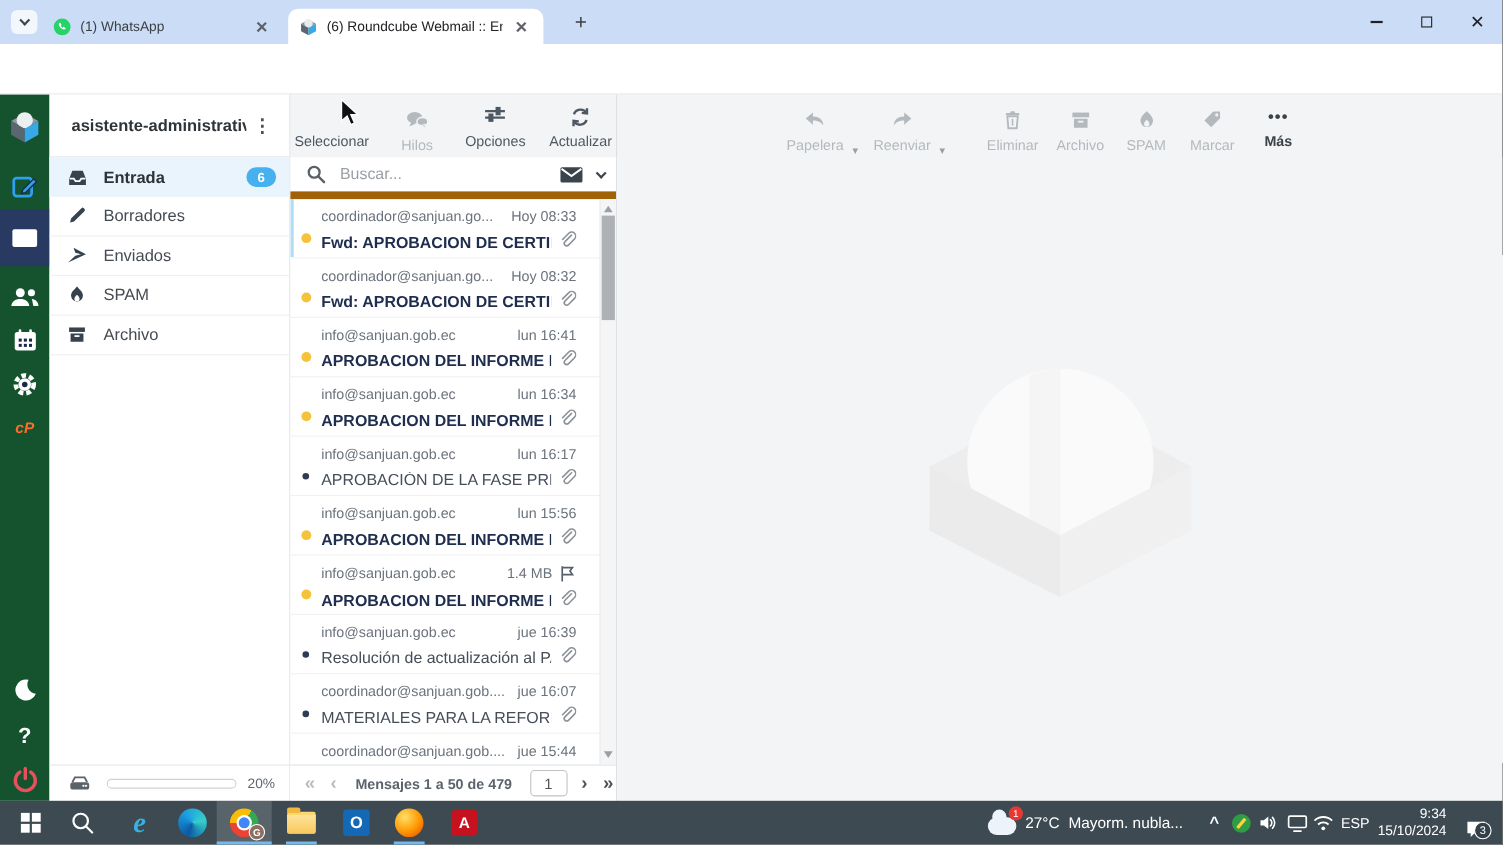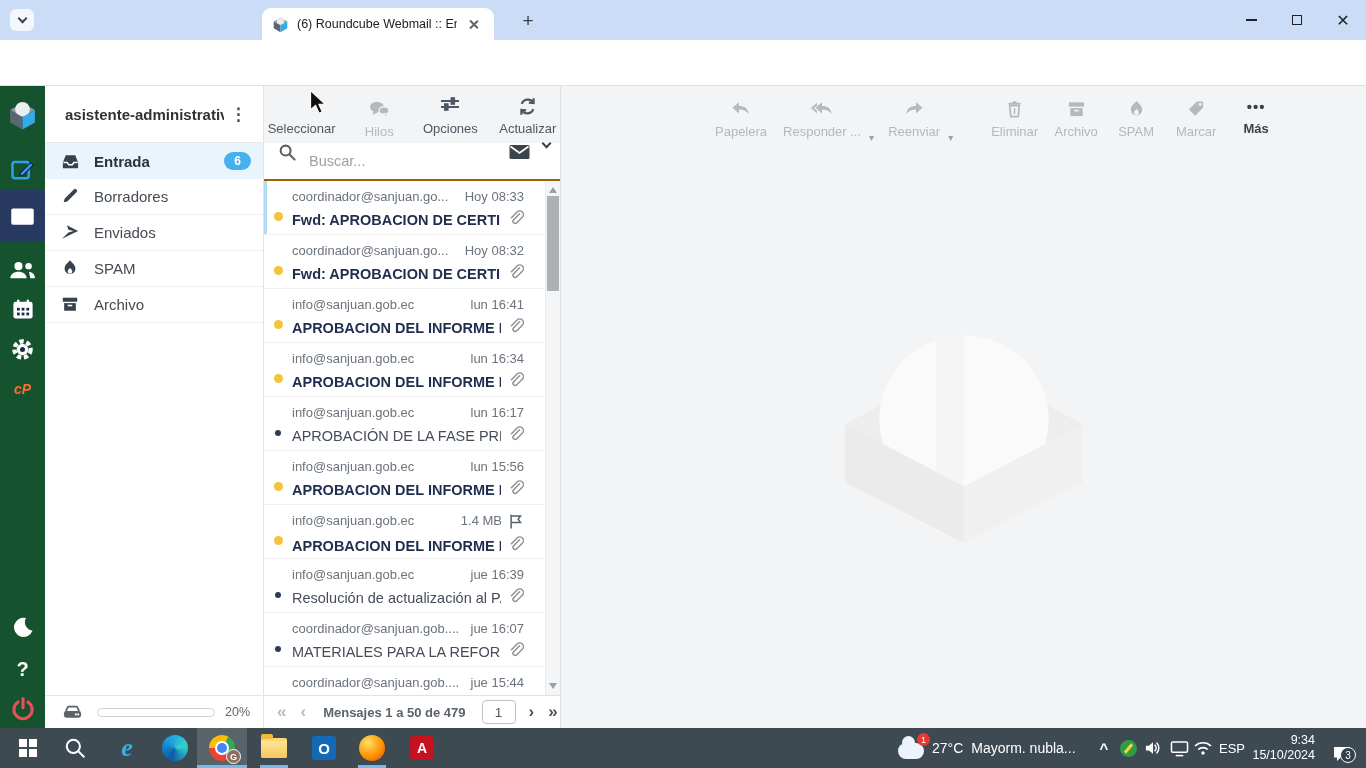--- a/index.html
+++ b/index.html
@@ -78,21 +78,21 @@
   #tbright{position:absolute;left:297px;top:0;width:805px;height:57px;display:flex;padding:6px 0 0 150px;gap:8px;}
   .tbtn{display:flex;flex-direction:column;align-items:center;justify-content:flex-start;color:#4e5862;
     font-size:13px;padding:2px 4px;min-width:52px;}
   .tbtn .ic{height:24px;display:flex;align-items:center;justify-content:center;margin-bottom:3px;}
   .tbtn.dis{color:#b3b9be;justify-content:center;}
   .tbtn.dark{color:#3a424a;font-weight:bold;}
   .caret{align-self:flex-end;margin:14px 2px 0 -4px;color:#9aa0a5;font-size:10px;}
 
   
   #listcol{position:absolute;left:0;top:57px;width:297px;height:585px;background:#fff;border-right:1px solid #e0e1e3;}
-  #searchrow{height:38px;border-bottom:2px solid #a16207;display:flex;padding:0 10px 0 14px;}
+  #searchrow{height:38px;border-bottom:7px solid #a16207;display:flex;align-items:center;padding:0 10px 0 14px;}
   #searchrow input{border:0;outline:0;flex:1;font-size:14.5px;color:#333;margin-left:10px;font-family:inherit;background:transparent;}
   #searchrow input::placeholder{color:#9aa0a6;}
   #msglist{position:relative;height:514px;overflow:hidden;}
   .msg{position:relative;height:54px;border-bottom:1px solid #f1f1f2;padding:8px 36px 0 28px;}
   .msg .line1{display:flex;font-size:13px;color:#6b737c;}
   .msg .sender{flex:1;white-space:nowrap;overflow:hidden;}
   .msg .mdate{margin-left:8px;white-space:nowrap;}
   .msg .line2{display:flex;align-items:center;margin-top:5px;}
   .msg .subject{flex:1;font-size:14.5px;color:#454d59;white-space:nowrap;overflow:hidden;}
   .msg.unread .subject{color:#1f2e4e;font-weight:bold;}
@@ -165,20 +165,28 @@
 </head>
 <body>
 
 <div id="frame">
 
   <div id="tabstrip">
     <div class="tabsearch">
         <span class="chev"></span>
       </div>
 
+    <div class="tab" style="left:38px;width:218px;">
+      <svg class="fav" viewBox="0 0 20 20">
+          <circle cx="10" cy="10" r="9" fill="#25d366"></circle>
+          <path d="M7.2 5.6c.3-.3.8-.3 1 .1l1 1.6c.2.3.1.7-.2.9l-.6.5c.3.7 1.4 1.8 2.1 2.1l.5-.6c.2-.3.6-.4.9-.2l1.6 1c.4.2.4.7.1 1-.6.6-1.5.9-2.3.6-2-.7-4.1-2.8-4.8-4.8-.2-.8 0-1.6.7-2.2z" fill="#fff"></path>
+        </svg>
+      <span class="title">(1) WhatsApp</span>
+      <span class="tabclose"></span>
+    </div>
 
     <div class="tab active" style="left:262px;width:232px;">
       <svg class="fav" viewBox="0 0 40 40">
           <polygon points="20,4 36,13 20,22 4,13" fill="#8f98a0"></polygon>
           <circle cx="20" cy="12" r="9" fill="#e8ebee"></circle>
           <polygon points="4,13 20,22 20,38 4,29" fill="#5b6770"></polygon>
           <polygon points="36,13 20,22 20,38 36,29" fill="#37a8e8"></polygon>
         </svg>
       <span class="title">(6) Roundcube Webmail :: Entra</span>
       <span class="tabclose"></span>
@@ -417,29 +425,20 @@
 
         <div id="tbright">
           <div class="tbtn dis">
             <span class="ic">
                 <svg width="22" height="20" viewBox="0 0 22 20" fill="currentColor">
                   <path d="M9 7V3.2L2.5 8.8 9 14.4V10.5c4.5 0 7.3 1.3 9.5 4.6-.3-5.5-4-8.1-9.5-8.1z"></path>
                 </svg>
               </span>
             <span>Papelera</span>
           </div>
-          <div class="tbtn dis">
-            <span class="ic">
-                <svg width="24" height="20" viewBox="0 0 24 20" fill="currentColor">
-                  <path d="M7 14.5L1 9l6-5.3v3L3.8 9 7 11.8z"></path>
-                  <path d="M12 7V3.2L5.5 8.8 12 14.4V10.5c4.5 0 7.3 1.3 9.5 4.6-.3-5.5-4-8.1-9.5-8.1z"></path>
-                </svg>
-              </span>
-            <span>Responder ...</span>
-          </div>
           <span class="caret">▾</span>
           <div class="tbtn dis">
             <span class="ic">
                 <svg width="22" height="20" viewBox="0 0 22 20" fill="currentColor">
                   <path d="M13 7V3.2l6.5 5.6L13 14.4V10.5c-4.5 0-7.3 1.3-9.5 4.6.3-5.5 4-8.1 9.5-8.1z"></path>
                 </svg>
               </span>
             <span>Reenviar</span>
           </div>
           <span class="caret" style="margin-right:26px;">▾</span>

